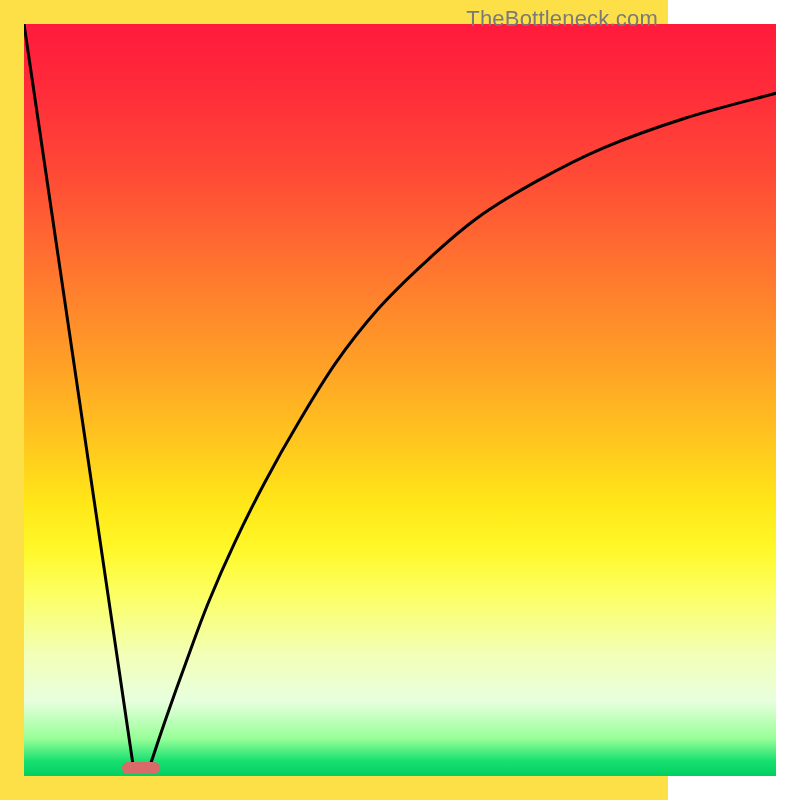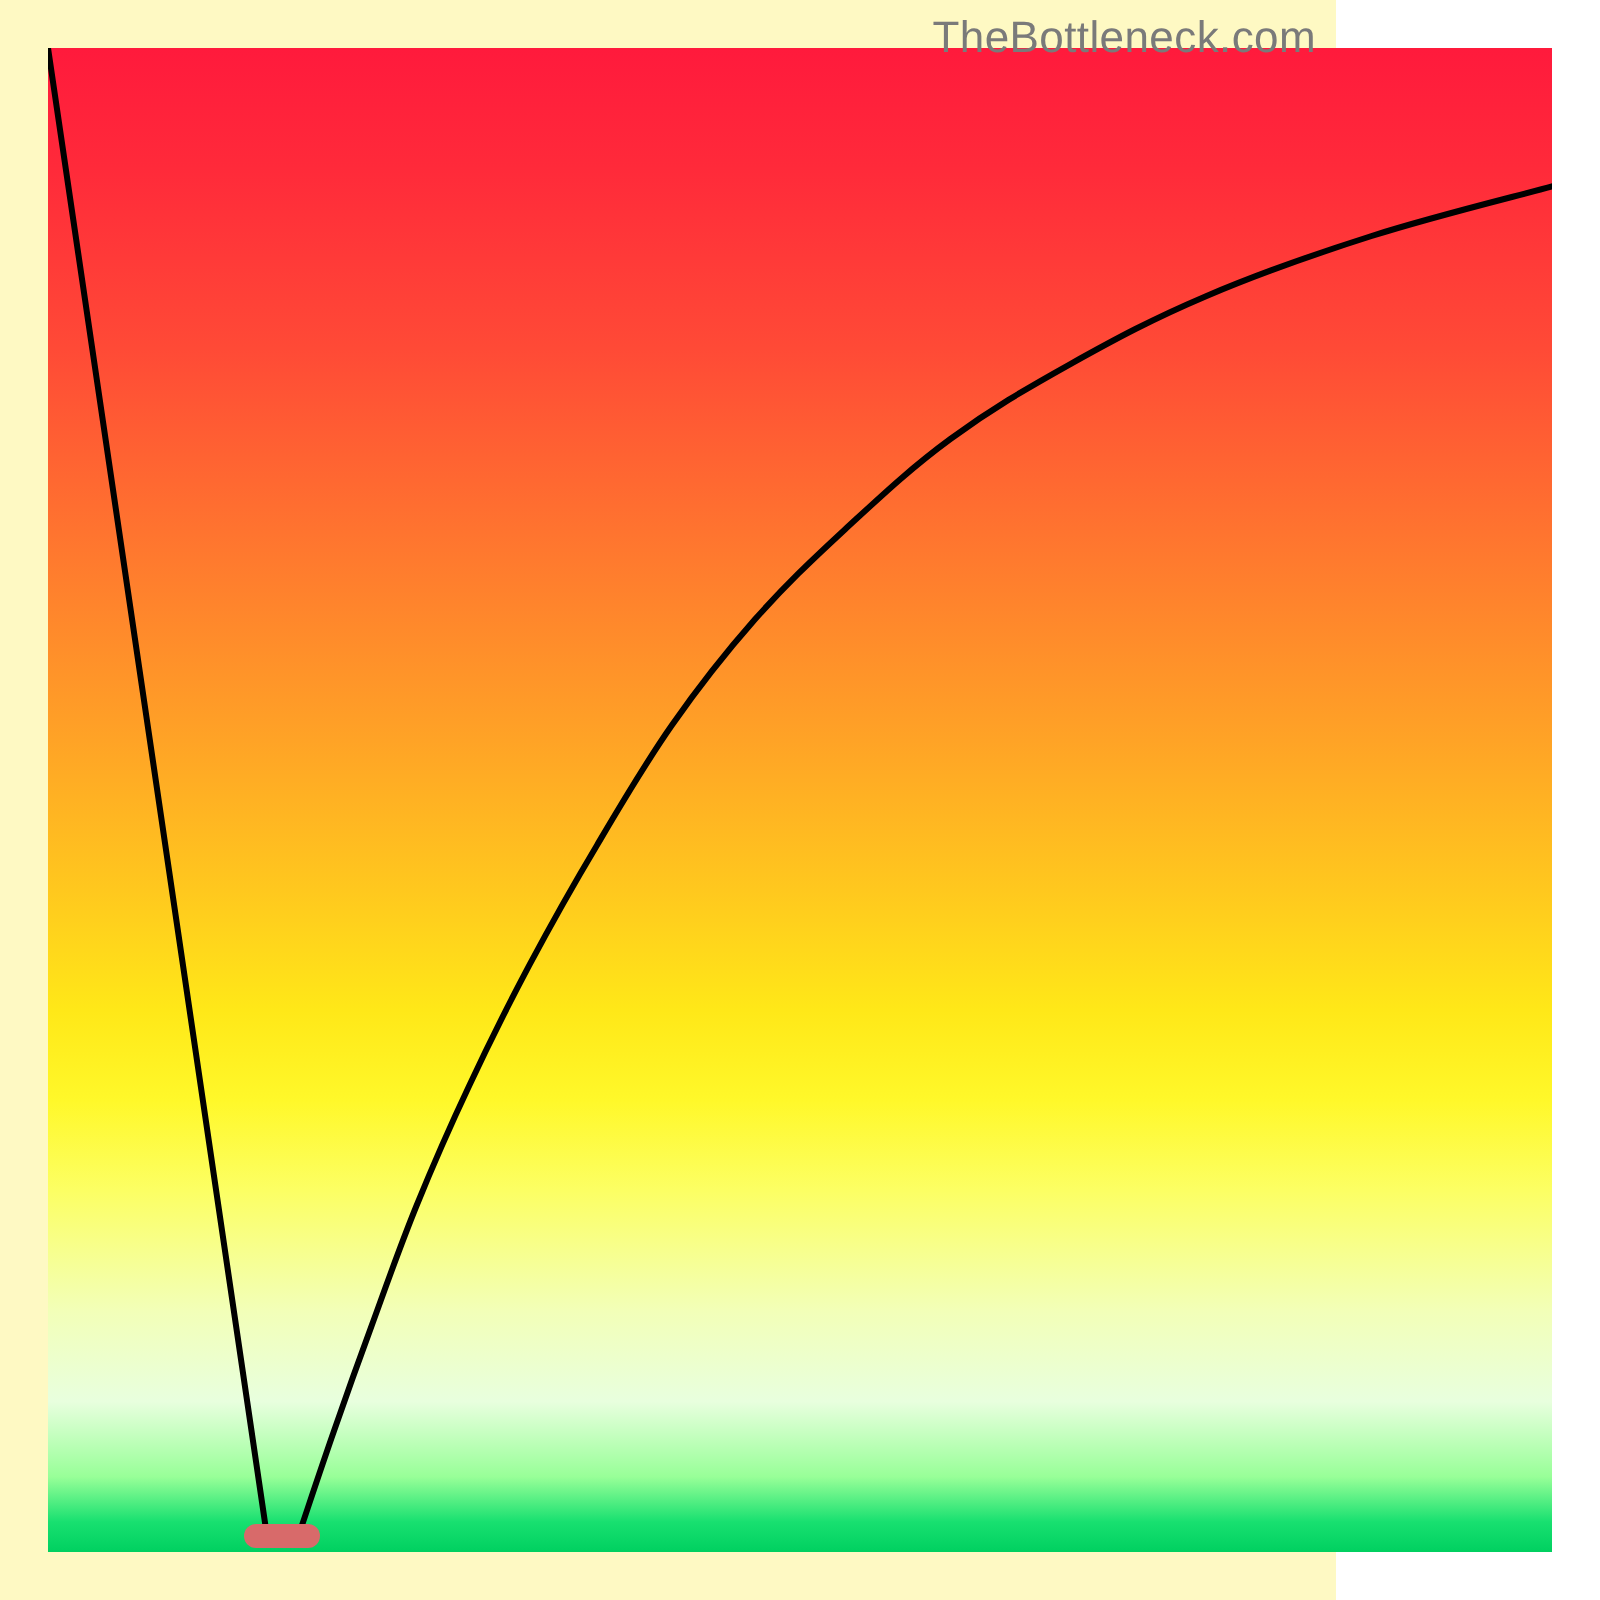--- a/index.html
+++ b/index.html
@@ -6,21 +6,21 @@
     margin: 0;
     padding: 0;
     width: 800px;
     height: 800px;
     overflow: hidden;
     font-family: Arial, Helvetica, sans-serif;
   }
   .frame {
     width: 668px;
     height: 800px;
-    background: #fef9c3;
+    background: #fde047;
     position: relative;
   }
   .plot-area {
     position: absolute;
     left: 24px;
     top: 24px;
     width: 752px;
     height: 752px;
     
     background: linear-gradient(

